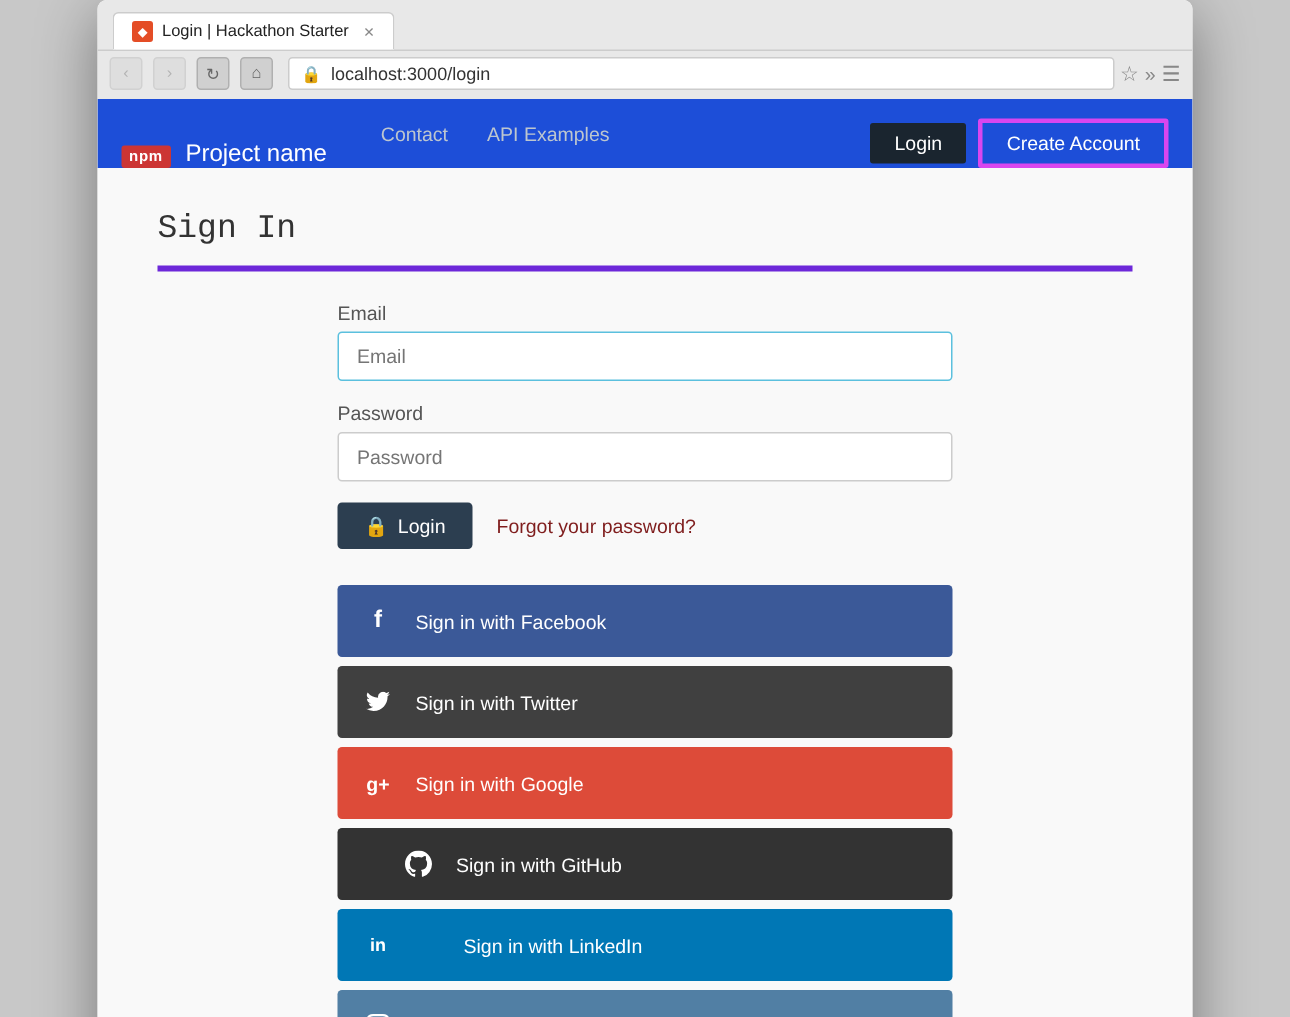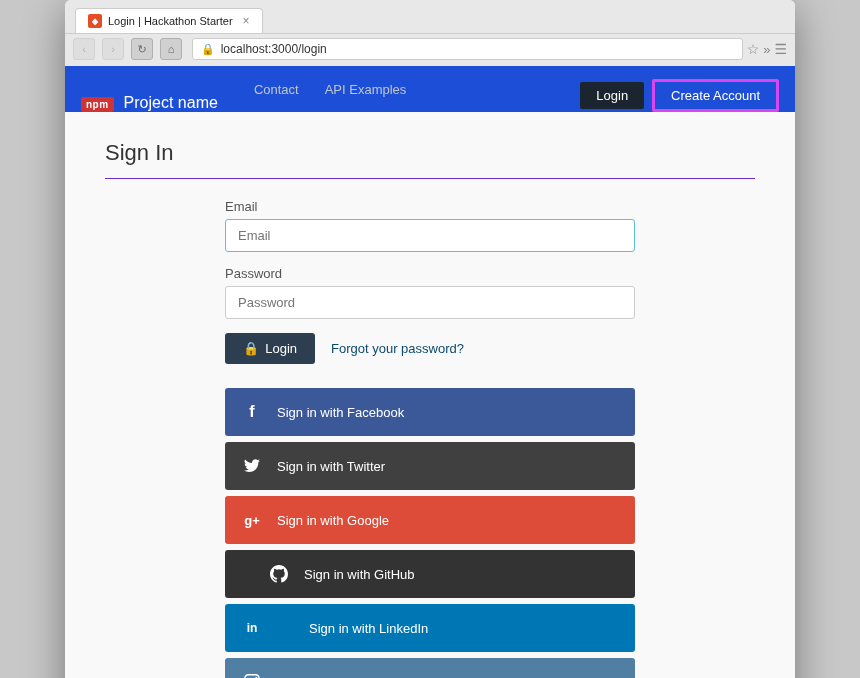--- a/index.html
+++ b/index.html
@@ -194,22 +194,23 @@
     .main-content {
       background: #f9f9f9;
       padding: 28px 40px 40px;
       min-height: 420px;
     }
     .page-title {
       font-size: 22px;
       font-weight: 300;
       color: #333;
       margin-bottom: 20px;
-      border-bottom: 1px solid #6d28d9;
+      border-bottom: 4px solid #6d28d9;
       padding-bottom: 12px;
+      font-family: Liberation Mono, monospace;
     }
     .form-section {
       max-width: 410px;
       margin-left: auto;
       margin-right: auto;
     }
     .form-group {
       margin-bottom: 14px;
     }
     .form-label {
@@ -244,21 +245,21 @@
       border: none;
       padding: 8px 18px;
       font-size: 13px;
       cursor: pointer;
       border-radius: 3px;
       display: flex;
       align-items: center;
       gap: 6px;
     }
     .forgot-link {
-      color: #0c4a6e;
+      color: #7f1d1d;
       font-size: 13px;
       cursor: pointer;
       text-decoration: none;
     }
     
     .social-btn {
       width: 100%;
       border: none;
       border-radius: 3px;
       padding: 11px 14px;

